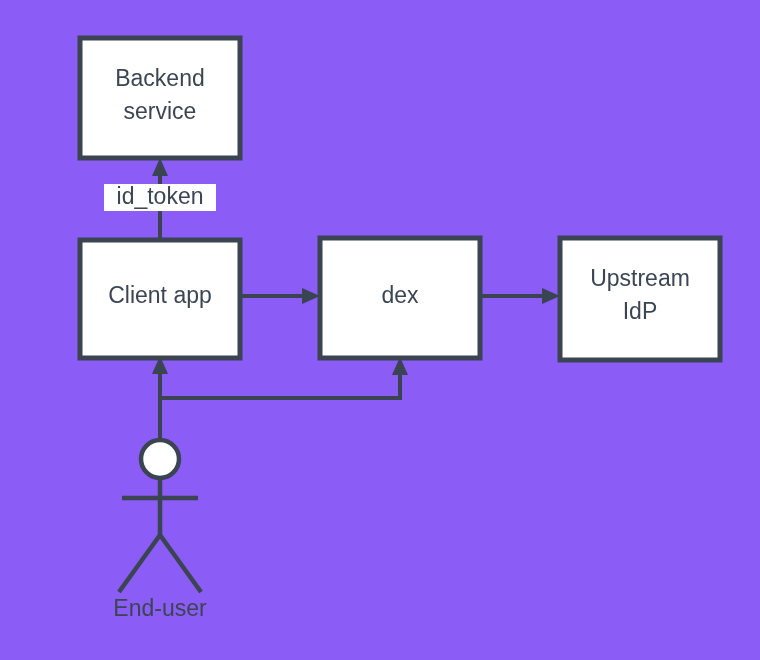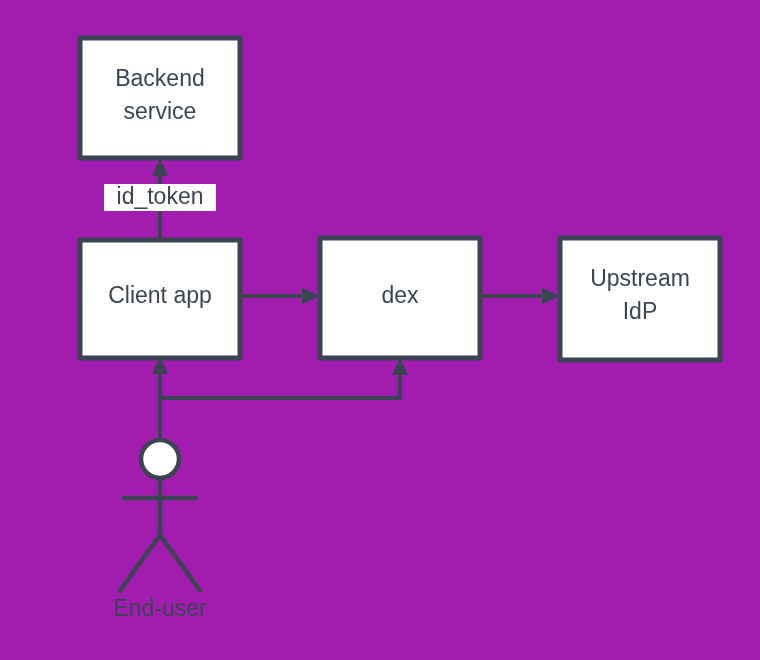--- a/index.html
+++ b/index.html
@@ -8,21 +8,21 @@
     padding: 0;
     background: #ffffff;
   }
   body {
     font-family: "Liberation Sans", sans-serif;
   }
   #diagram-canvas {
     position: relative;
     width: 760px;
     height: 660px;
-    background: #a21caf;
+    background: #8b5cf6;
     overflow: hidden;
   }
   #diagram-svg {
     position: absolute;
     top: 0;
     left: 0;
     width: 760px;
     height: 660px;
     display: block;
   }

